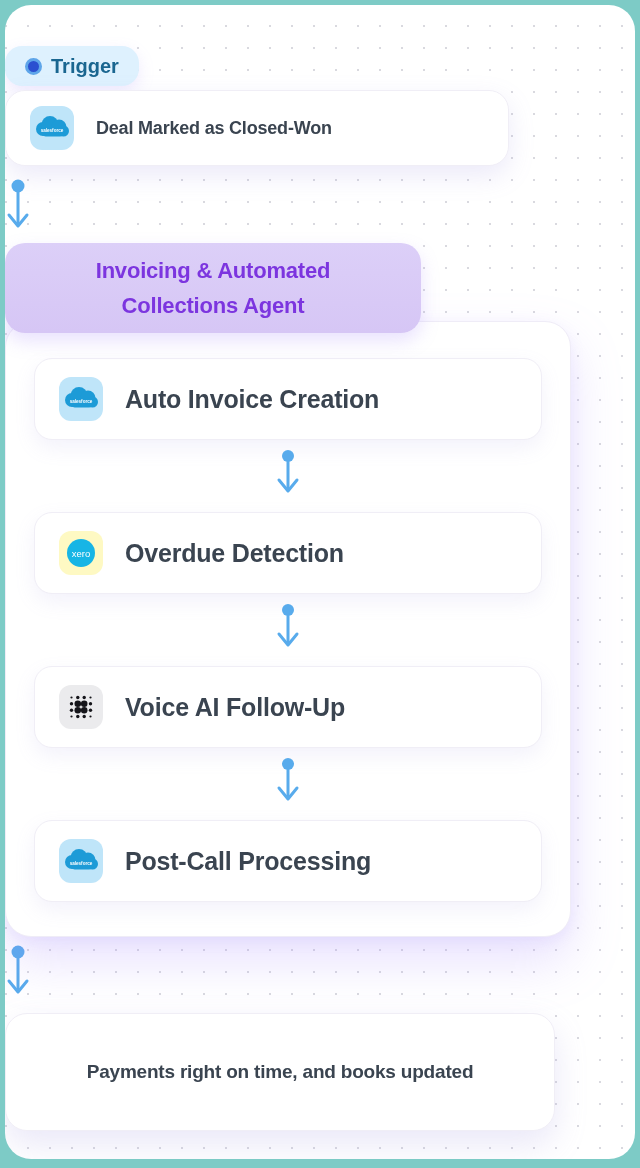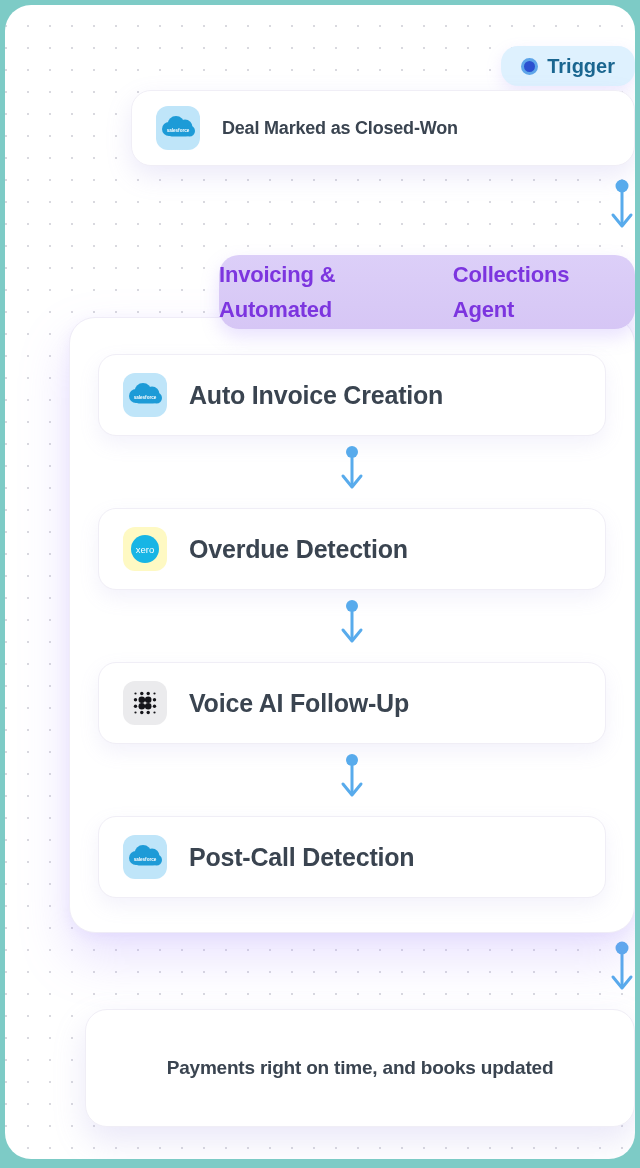--- a/index.html
+++ b/index.html
@@ -13,21 +13,21 @@
   .canvas{
     position:absolute;
     left:5px; right:5px; top:5px; bottom:9px;
     background-color:#FFFFFF;
     background-image:radial-gradient(#D9D9DF 1.3px, transparent 1.4px);
     background-size:22px 22px;
     background-position:12px 10px;
     border-radius:26px;
     display:flex;
     flex-direction:column;
-    align-items:flex-end;
+    align-items:flex-start;
     overflow:hidden;
   }
   .trigger-badge{
     margin-top:41px;
     height:40px;
     padding:0 20px;
     background:#DEF1FE;
     border-radius:17px;
     display:flex;
     align-items:center;
@@ -74,28 +74,28 @@
     font-size:18px;
     font-weight:700;
     color:#3A4450;
     letter-spacing:-0.2px;
     white-space:nowrap;
   }
   .step-title{font-size:25px;}
   .arrow{display:block;flex:0 0 auto;}
   .arrow-1{margin-top:13px;}
   .agent-header{
-    margin-top:18px;
+    margin-top:6px;
     margin-bottom:-12px;
     width:416px;
-    height:74px;
+    height:90px;
     background:linear-gradient(180deg,#DCCFF8,#D6C6F5);
     border-radius:20px;
     display:flex;
-    flex-direction:row;
+    flex-direction:column;
     align-items:center;
     justify-content:center;
     z-index:2;
     box-shadow:0 8px 18px rgba(167,139,250,0.25);
   }
   .agent-title-line{
     font-size:22px;
     font-weight:700;
     color:#7C35DF;
     line-height:35px;
@@ -258,21 +258,21 @@
           <g fill="#1D9BD7">
             <circle cx="10" cy="15" r="7"></circle>
             <circle cx="17" cy="10.5" r="8.5"></circle>
             <circle cx="26" cy="13" r="7.5"></circle>
             <circle cx="30.5" cy="17" r="5.5"></circle>
             <rect x="8" y="13" width="24" height="9.5" rx="4.7"></rect>
           </g>
           <text x="19" y="18.2" font-size="4.6" font-weight="bold" fill="#FFFFFF" text-anchor="middle" font-family="Liberation Sans, sans-serif">salesforce</text>
         </svg>
       </span>
-      <span class="node-title step-title">Post-Call Detection</span>
+      <span class="node-title step-title">Post-Call Processing</span>
     </div>
 
   </div>
 
   <svg class="arrow arrow-after-container" width="26" height="58" viewBox="0 0 26 58">
     <circle cx="13" cy="7" r="6.5" fill="#58ABEC"></circle>
     <line x1="13" y1="13" x2="13" y2="44" stroke="#58ABEC" stroke-width="3" stroke-linecap="round"></line>
     <path d="M4 36 L13 47 L22 36" fill="none" stroke="#58ABEC" stroke-width="3" stroke-linecap="round" stroke-linejoin="round"></path>
   </svg>
 

